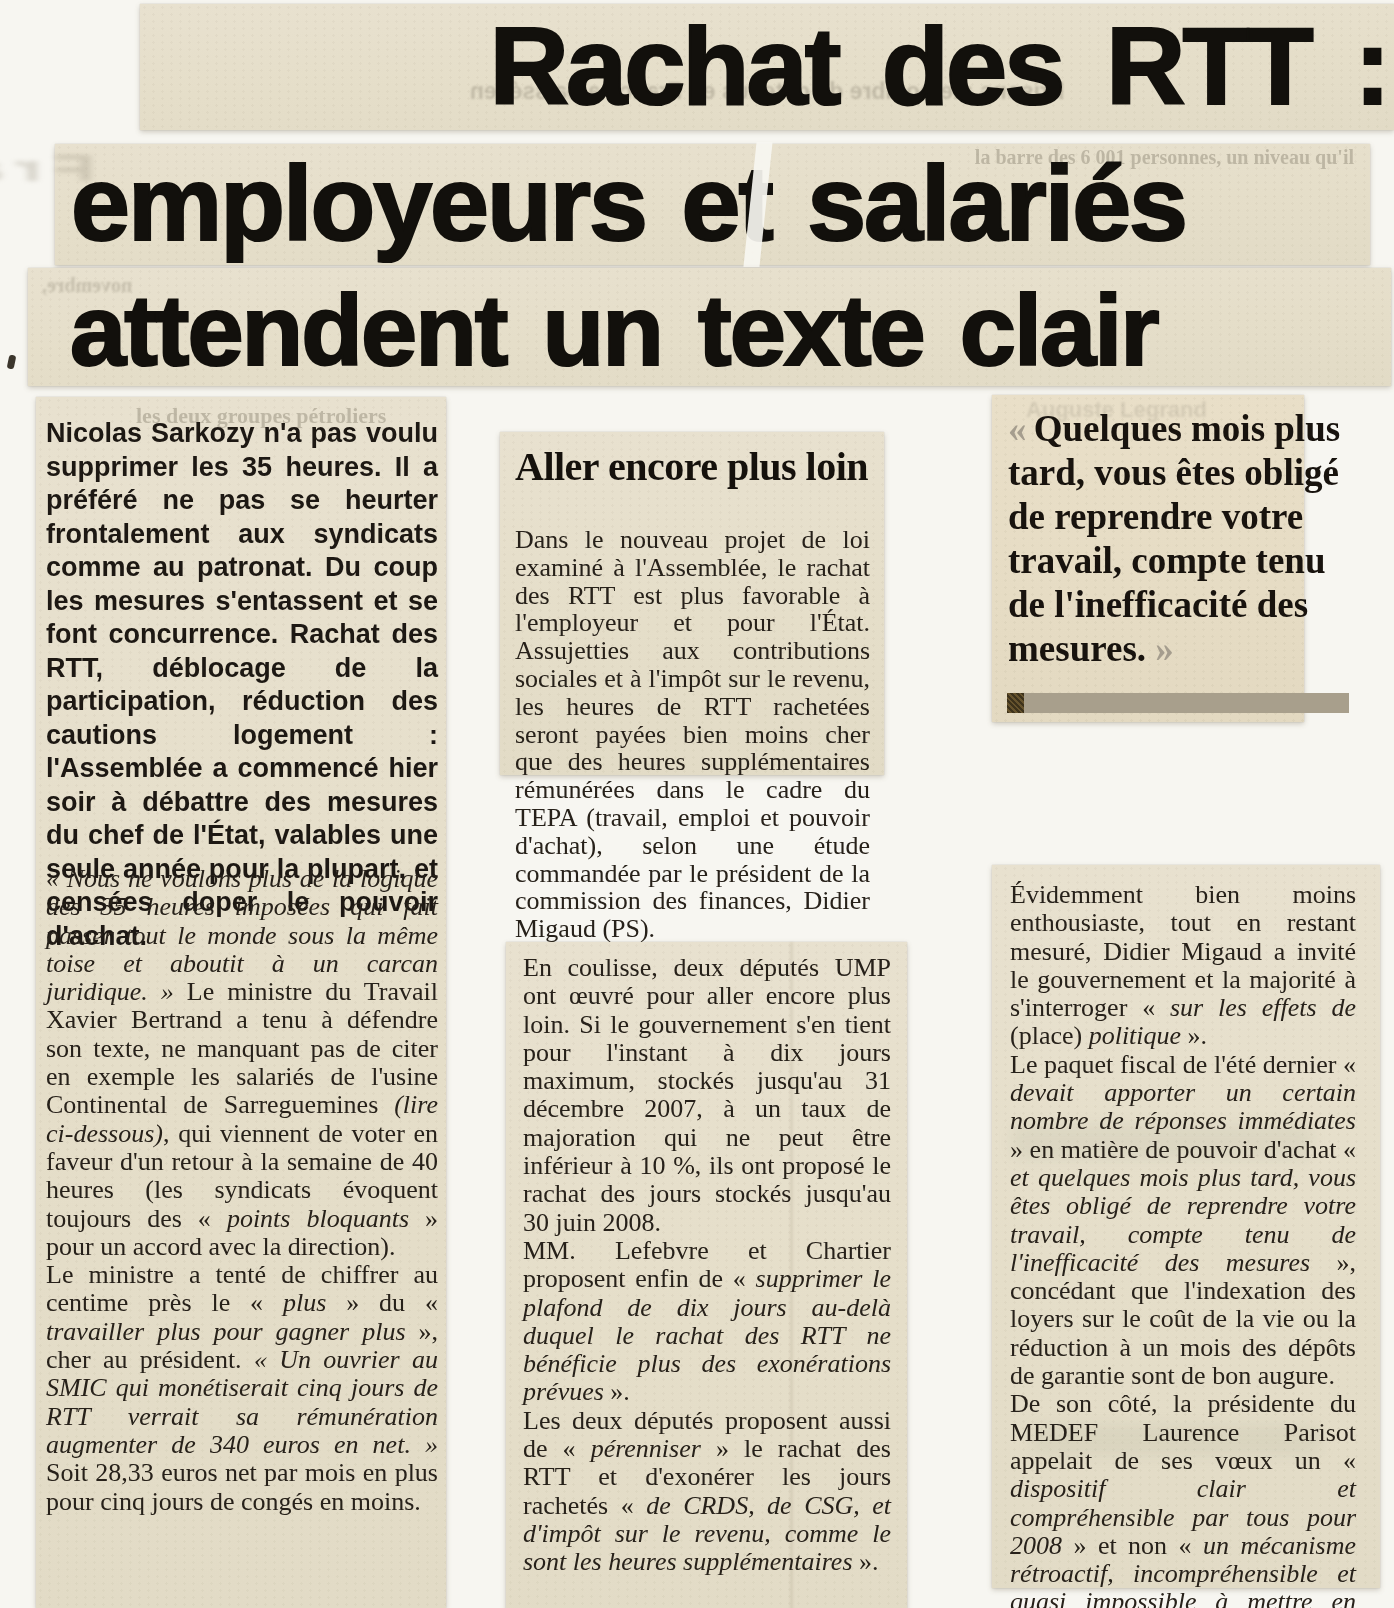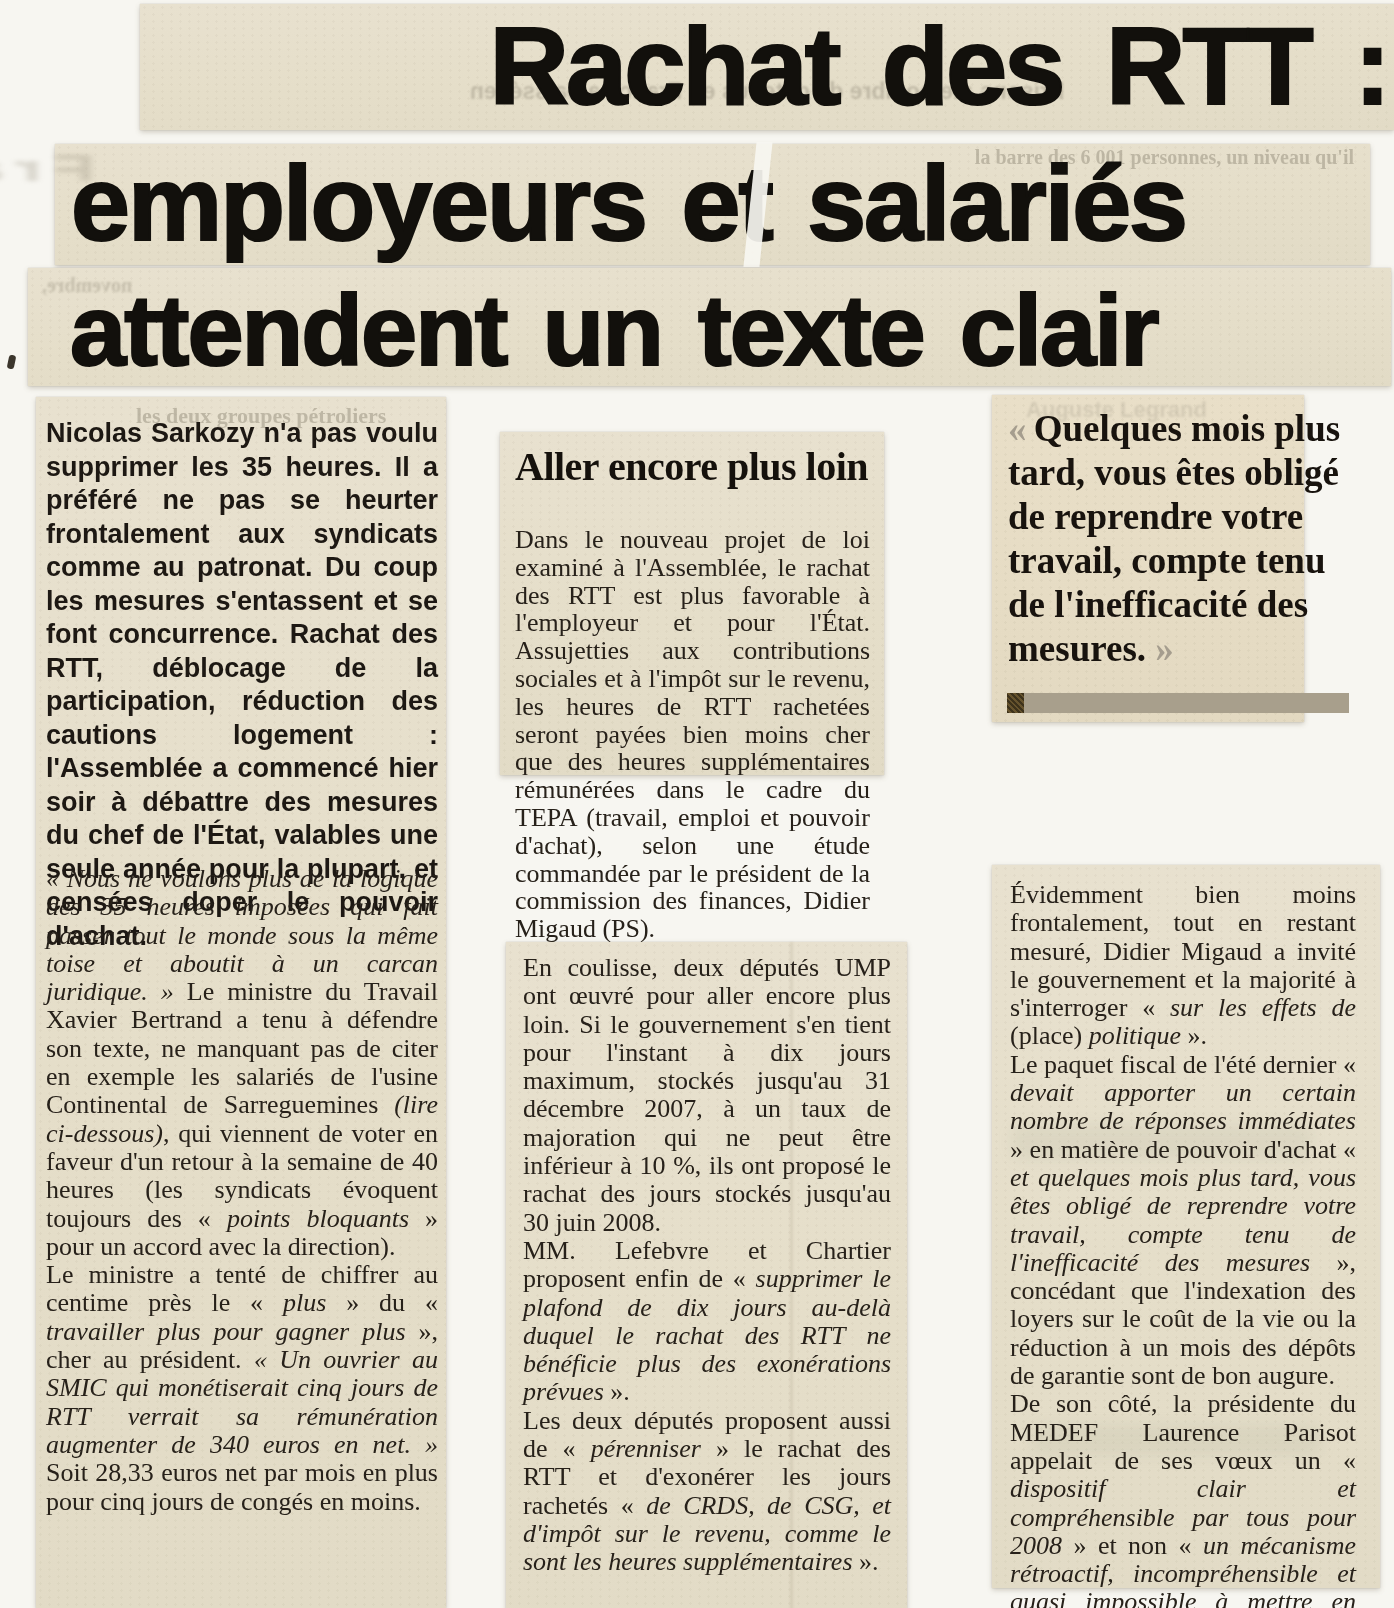--- a/index.html
+++ b/index.html
@@ -143,19 +143,19 @@
     <div class="quote-text"><span class="g-mark">«</span><span> Quelques mois plus tard, vous êtes obligé de reprendre votre travail, compte tenu de l'inefficacité des mesures. </span><span class="g-mark">»</span></div>
     <div class="quote-bar">
       <span class="bar-chip"></span>
     </div>
   </div>
 
   <div class="paper clip-right">
     <span class="smudge" style="left:20px;top:260px;width:300px;height:34px;"></span>
     <span class="smudge" style="left:40px;top:560px;width:290px;height:30px;"></span>
     <div class="right-inner serif-body">
-      <p><span>Évidemment bien moins frontalement, tout en restant mesuré, Didier Migaud a invité le gouvernement et la majorité à s'interroger « </span><span class="it">sur les effets de</span><span> (place) </span><span class="it">politique</span><span> ».</span></p>
+      <p><span>Évidemment bien moins enthousiaste, tout en restant mesuré, Didier Migaud a invité le gouvernement et la majorité à s'interroger « </span><span class="it">sur les effets de</span><span> (place) </span><span class="it">politique</span><span> ».</span></p>
       <p><span>Le paquet fiscal de l'été dernier « </span><span class="it">devait apporter un certain nombre de réponses immédiates</span><span> » en matière de pouvoir d'achat « </span><span class="it">et quelques mois plus tard, vous êtes obligé de reprendre votre travail, compte tenu de l'inefficacité des mesures</span><span> », concédant que l'indexation des loyers sur le coût de la vie ou la réduction à un mois des dépôts de garantie sont de bon augure.</span></p>
       <p><span><span>De son côté, la présidente du MEDEF Laurence Parisot appelait de ses vœux un « </span><span class="it">dispositif clair et compréhensible par tous pour 2008</span><span> » et non « </span><span class="it">un mécanisme rétroactif, incompréhensible et quasi impossible à mettre en place pour l'année qui s'achève</span></span></p>
     </div>
   </div>
 
 </div>
 
 </body></html>

